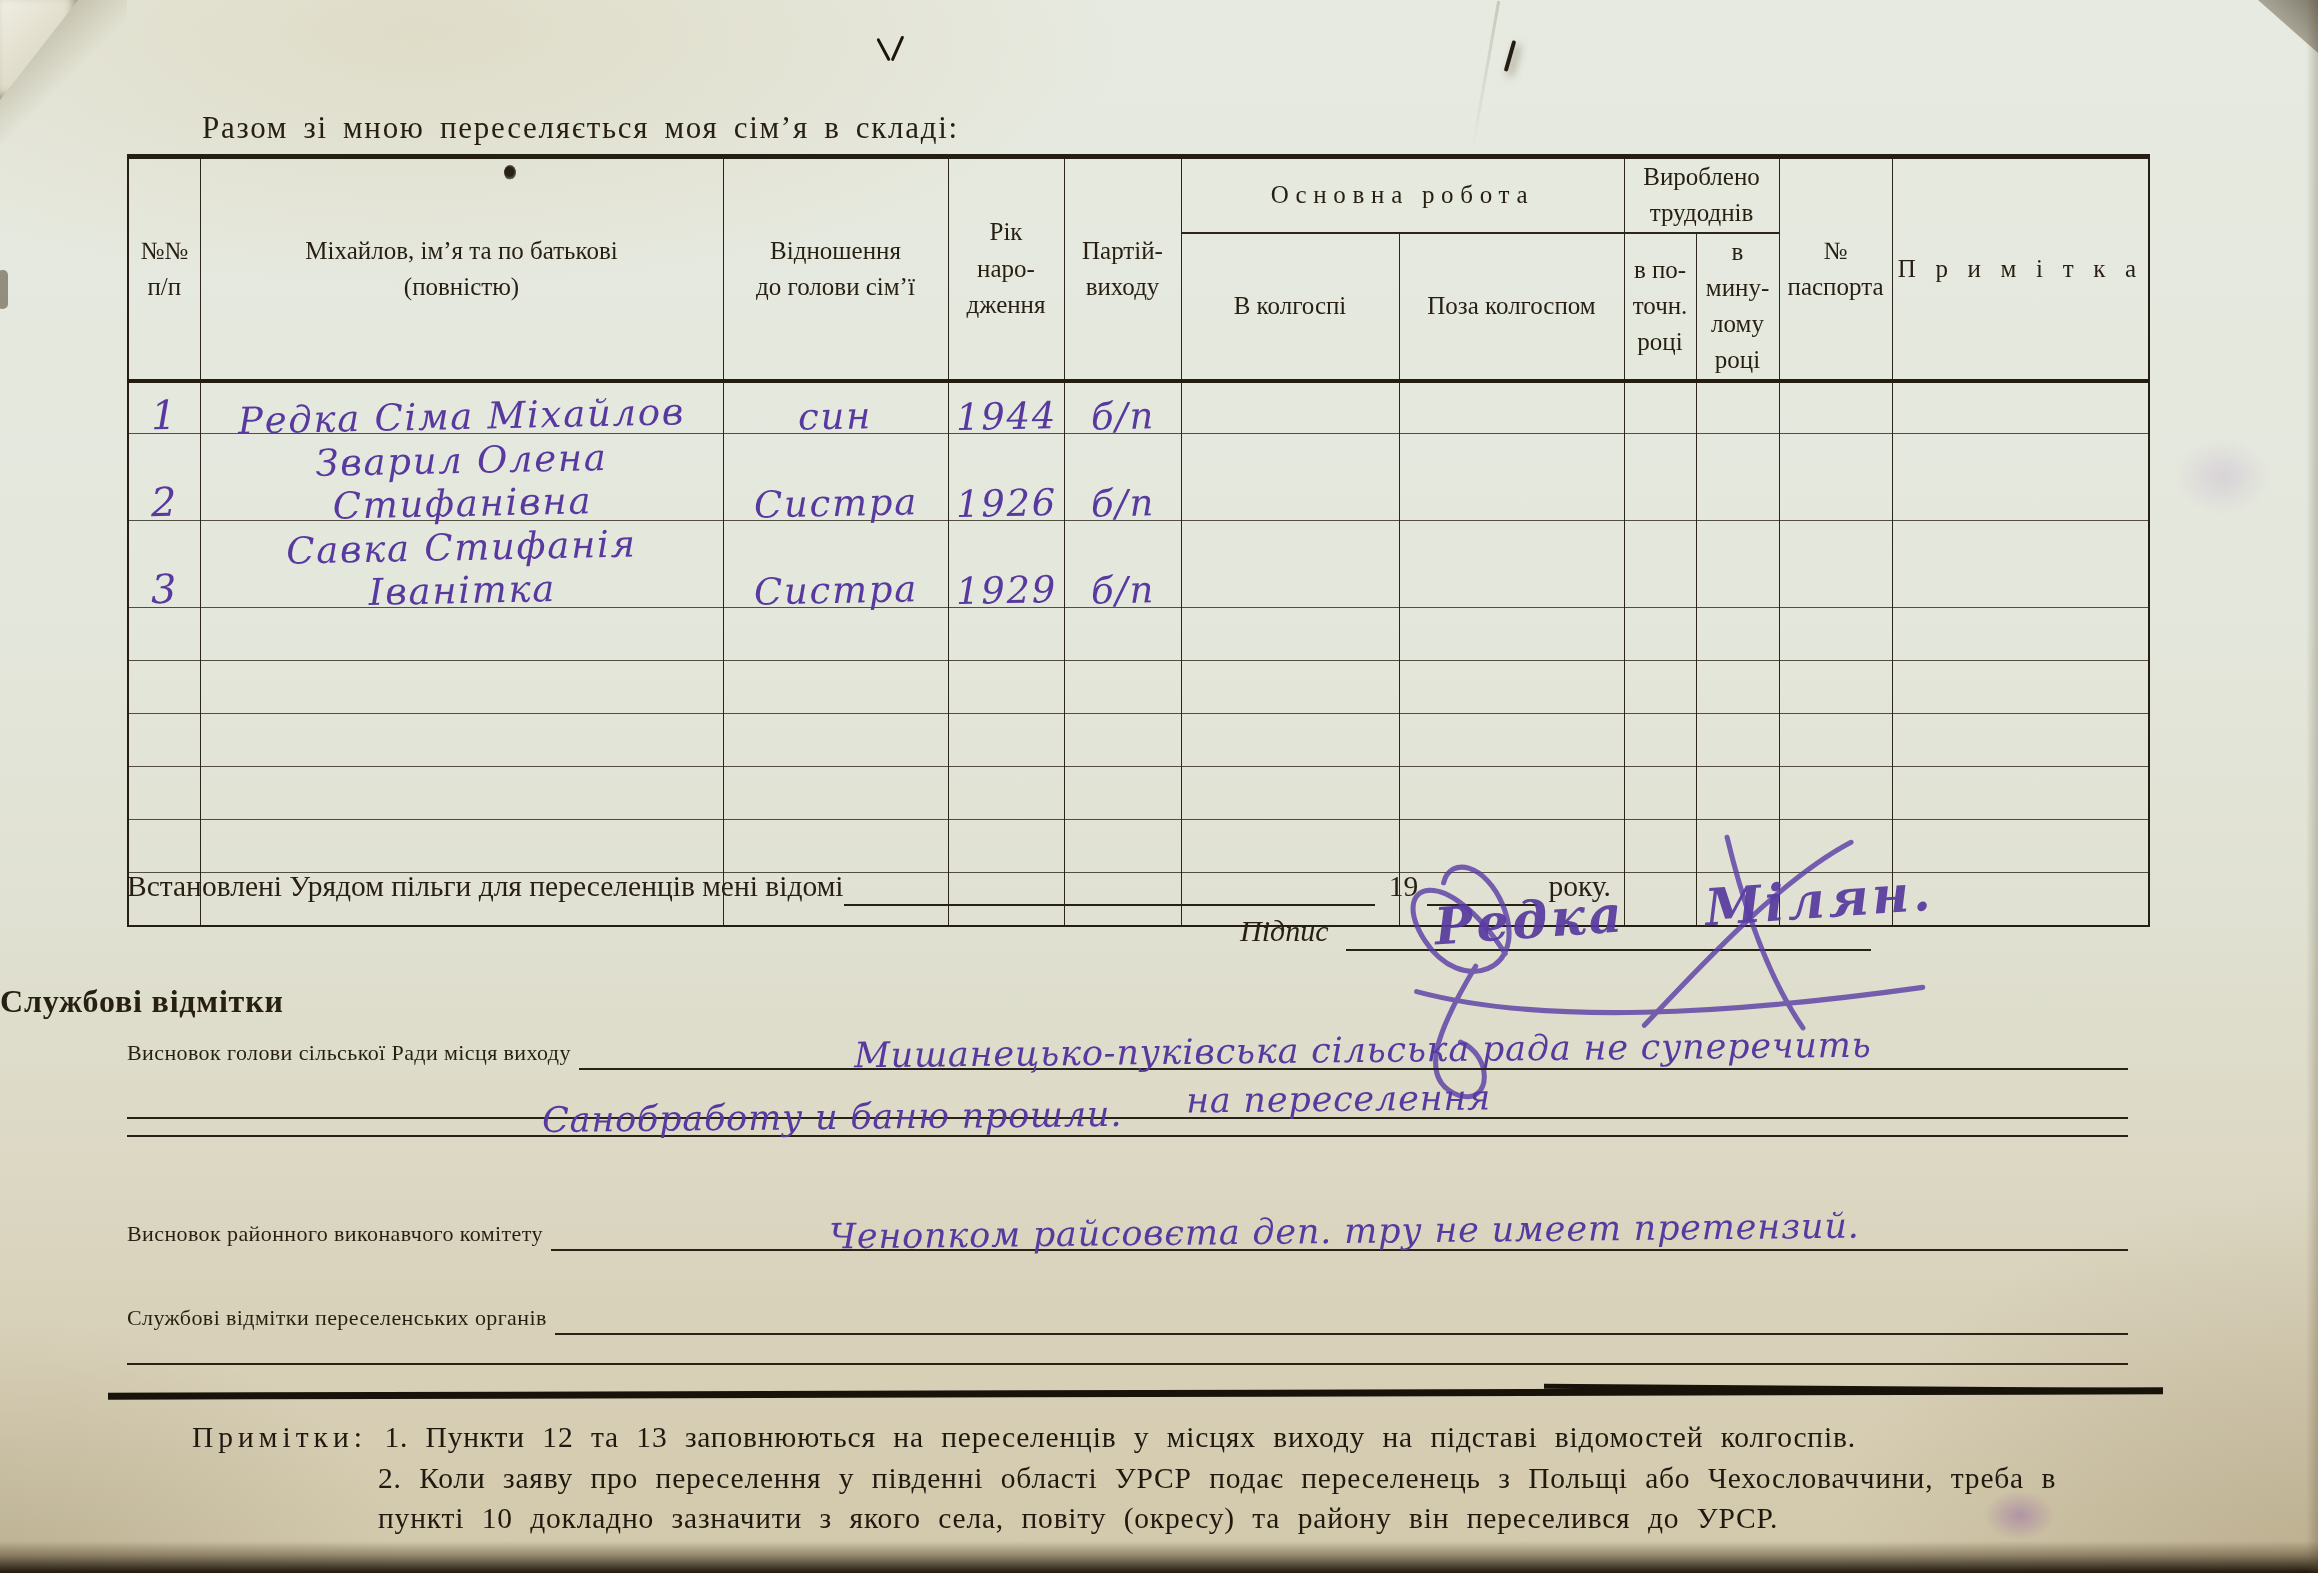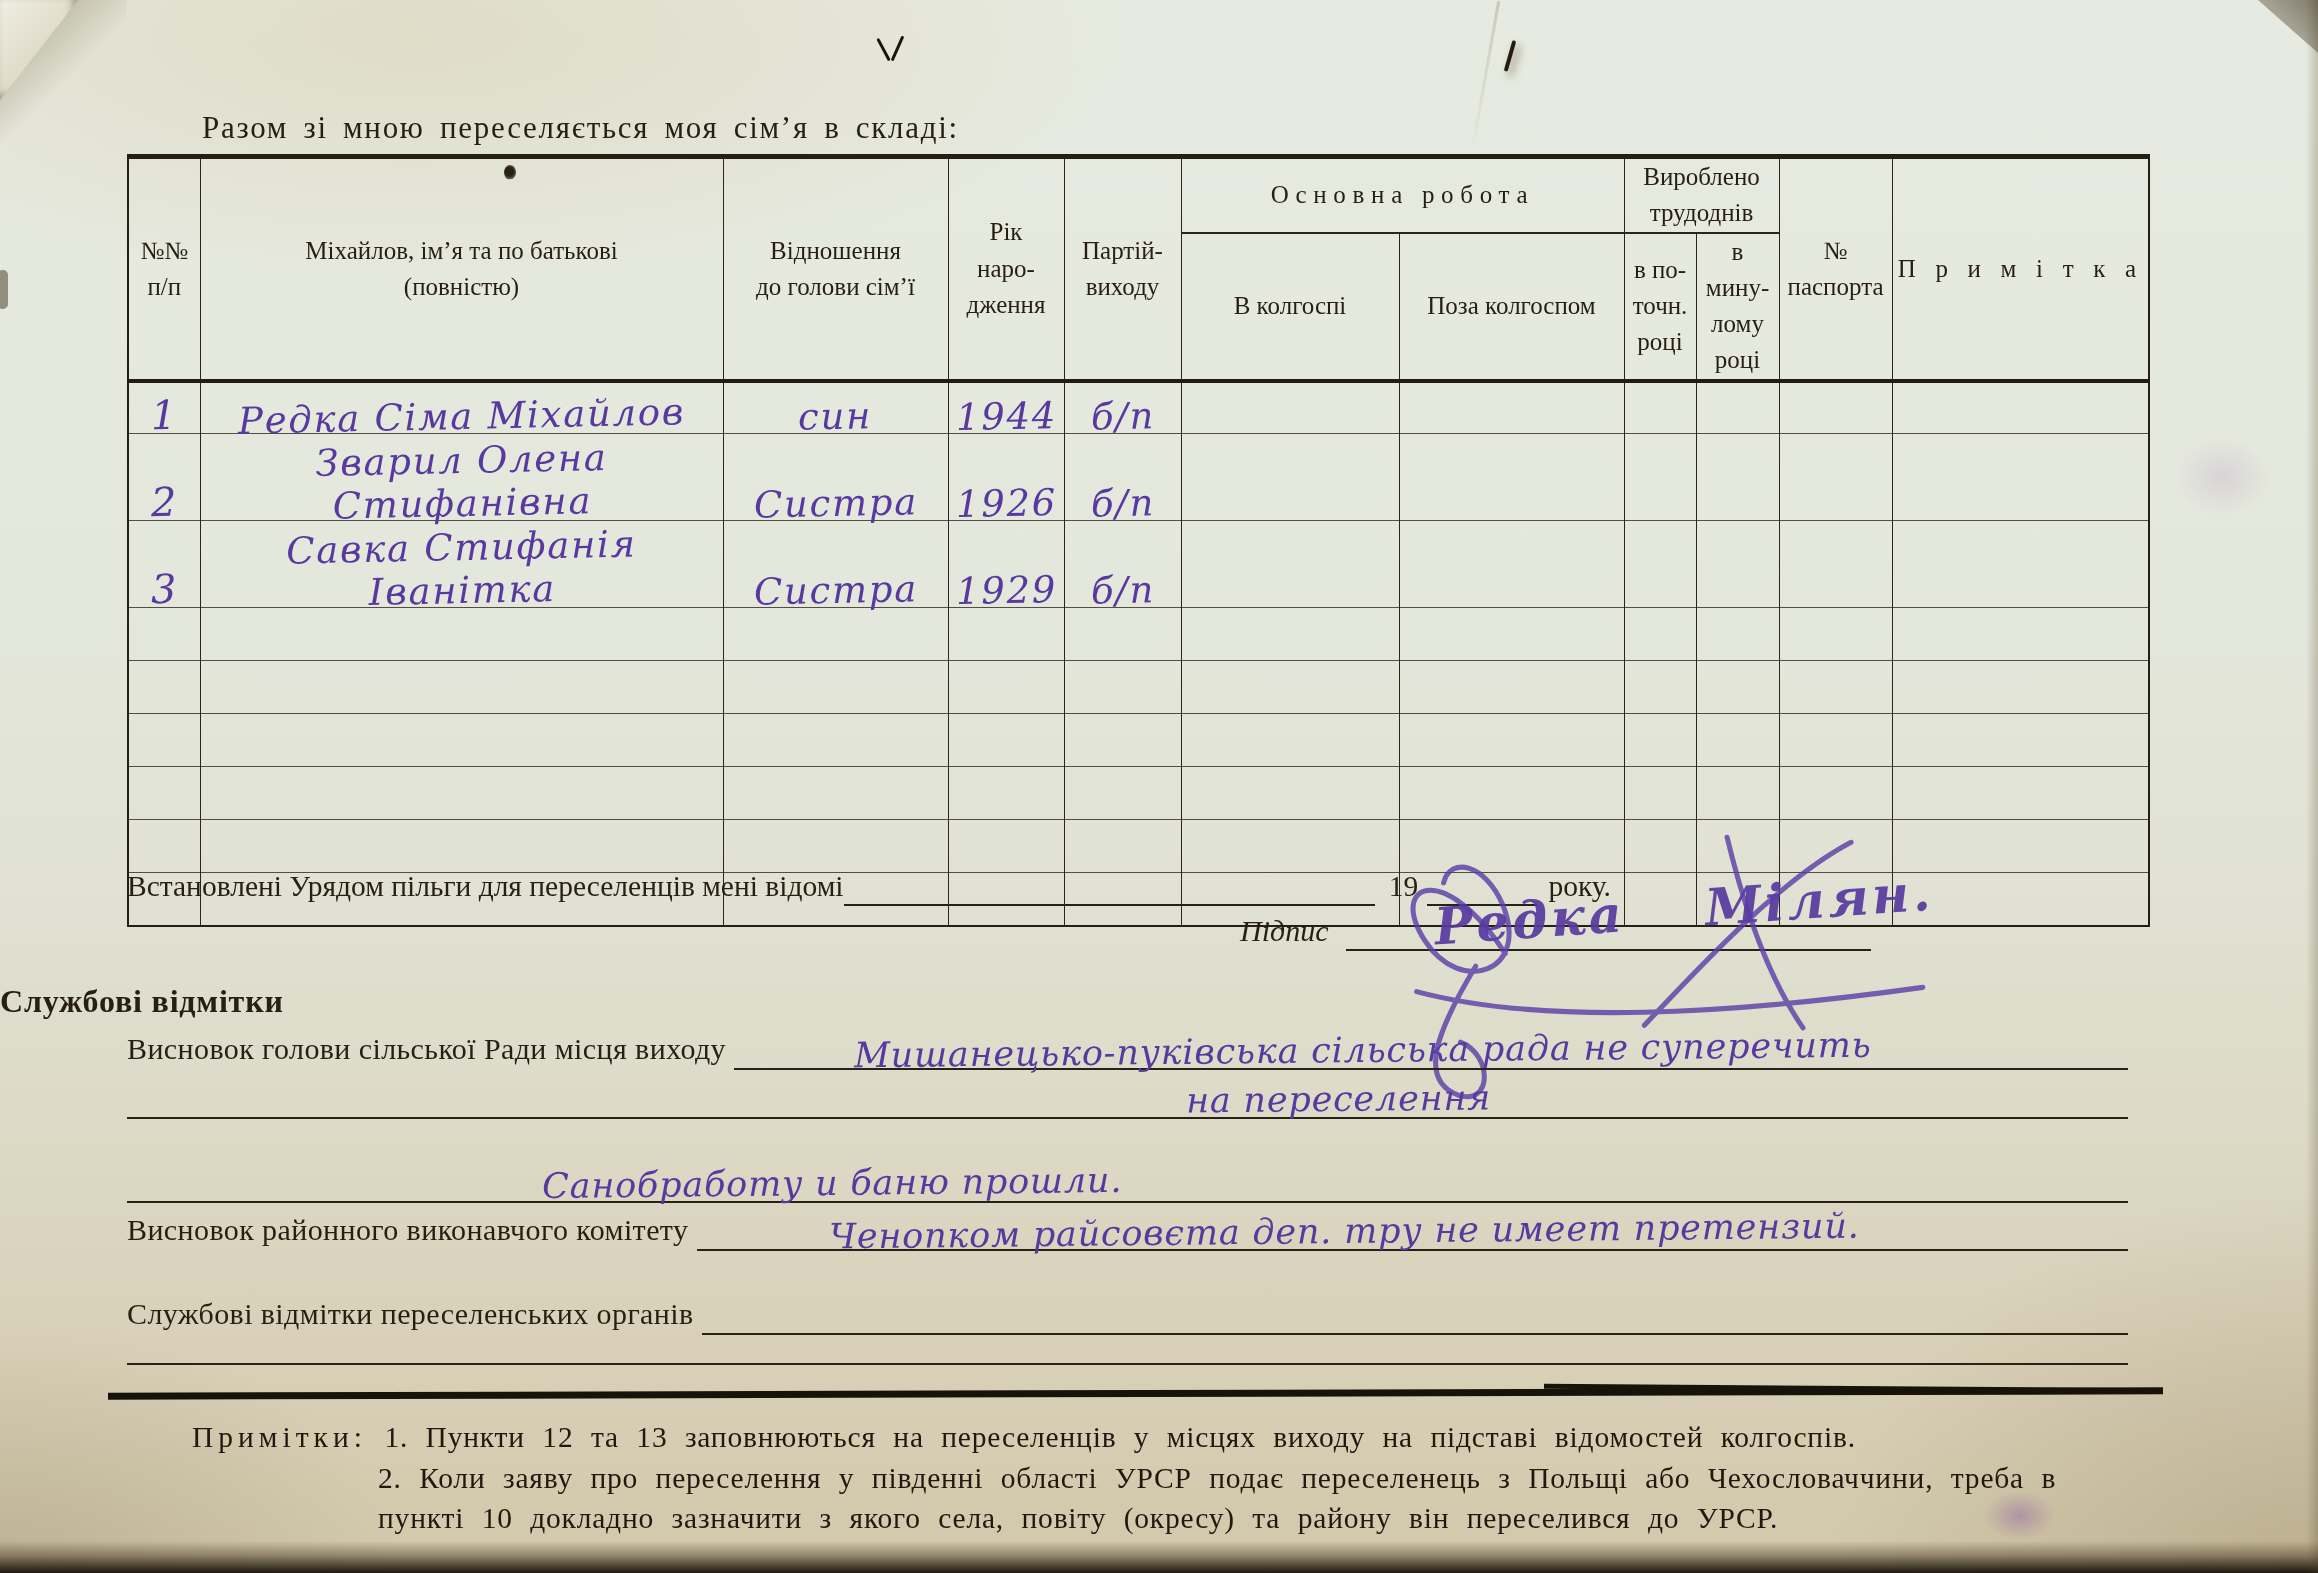--- a/index.html
+++ b/index.html
@@ -80,21 +80,21 @@
   .sign-row{position:absolute;left:1240px;top:904px;width:631px;height:47px;
     display:flex;align-items:flex-end;font-size:30px;font-style:italic;}
   .sign-row .txt{white-space:nowrap;padding-bottom:3.4px;padding-right:17px;}
   .signature-hw{position:absolute;left:1434px;top:879px;font-size:51px;letter-spacing:3.4px;
     word-spacing:59px;white-space:nowrap;transform:rotate(-4deg);font-weight:bold;opacity:.92;}
   .flourish{position:absolute;left:1366px;top:827px;pointer-events:none;}
   
   .svc-title{position:absolute;left:0;top:983px;width:2109px;text-align:left;
     font-size:32px;font-weight:bold;letter-spacing:0.8px;}
   .svc-row{position:absolute;left:127px;width:2001px;height:47px;display:flex;align-items:flex-end;}
-  .svc-label{font-size:30px;white-space:nowrap;letter-spacing:0.4px;padding:0 8.4px 4.2px 0;}
+  .svc-label{font-size:22px;white-space:nowrap;letter-spacing:0.4px;padding:0 8.4px 4.2px 0;}
   .svc-label:empty{display:none;}
   .svc-hw{position:absolute;bottom:0px;font-size:35px;letter-spacing:0.8px;white-space:nowrap;transform:rotate(-.6deg);}
   
   .separator{position:absolute;left:108px;top:1390px;width:2055px;height:6.7px;background:#17120a;transform:rotate(-.15deg);}
   .separator2{position:absolute;left:1544px;top:1386px;width:616px;height:5px;background:#17120a;transform:rotate(.4deg);}
   .notes{position:absolute;left:192px;top:1417px;width:1965px;font-size:29.5px;line-height:1.38;
     letter-spacing:0.8px;word-spacing:9.3px;color:#201910;}
   .notes-label{letter-spacing:5px;}
   .note-item{padding-left:186px;text-indent:-186px;}
   .note-item + .note-item{padding-left:186px;text-indent:0;}
@@ -313,21 +313,21 @@
   <div class="svc-row" style="top:1023px">
     <span class="svc-label print">Висновок голови сільської Ради місця виходу</span>
     <span class="fill"></span>
     <span class="hw svc-hw" style="left:727px">Мишанецько-пуківська сільська рада не суперечить</span>
   </div>
   <div class="svc-row" style="top:1072px">
 
     <span class="fill"></span>
     <span class="hw svc-hw" style="left:1059px">на переселення</span>
   </div>
-  <div class="svc-row" style="top:1156px">
+  <div class="svc-row" style="top:1090px">
 
     <span class="fill"></span>
     <span class="hw svc-hw" style="left:415px">Санобработу и баню прошли.</span>
   </div>
   <div class="svc-row" style="top:1204px">
     <span class="svc-label print">Висновок районного виконавчого комітету</span>
     <span class="fill"></span>
     <span class="hw svc-hw" style="left:702px">Ченопком райсовєта деп. тру не имеет претензий.</span>
   </div>
   <div class="svc-row" style="top:1288px">

